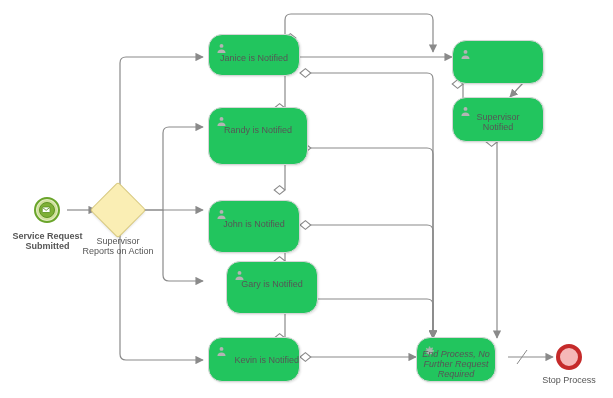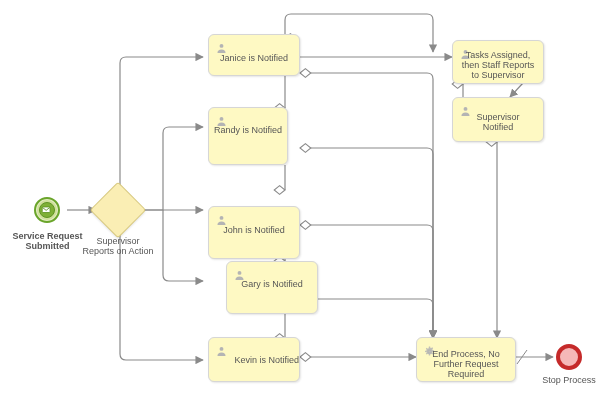--- a/index.html
+++ b/index.html
@@ -22,23 +22,23 @@
     position: absolute;
     left: 0;
     top: 0;
     width: 613px;
     height: 398px;
   }
   
   .task {
     position: absolute;
     box-sizing: border-box;
-    background: #fef9c3;
+    background: #22c55e;
     border: 1px solid #d6d6d6;
-    border-radius: 6px;
+    border-radius: 14px;
     box-shadow: 1px 1px 2px rgba(0,0,0,0.10);
     z-index: 5;
   }
   .task-label {
     position: absolute;
     left: 0;
     right: 0;
     text-align: center;
     color: #565656;
     font-size: 9px;
@@ -202,31 +202,31 @@
   <div class="task" style="left:208px; top:34px; width:92px; height:42px;">
     <span class="task-icon">
       <svg viewBox="0 0 12 12" width="11" height="11">
         <circle cx="6" cy="3.2" r="2.1" fill="#b4b4b4"></circle>
         <path d="M 1.6 11 a 4.4 4 0 0 1 8.8 0 z" fill="#b4b4b4"></path>
       </svg>
     </span>
     <div class="task-label" style="top:18px;">Janice is Notified</div>
   </div>
 
-  <div class="task" style="left:208px; top:107px; width:80px; height:58px;">
+  <div class="task" style="left:208px; top:107px; width:100px; height:58px;">
     <span class="task-icon">
       <svg viewBox="0 0 12 12" width="11" height="11">
         <circle cx="6" cy="3.2" r="2.1" fill="#b4b4b4"></circle>
         <path d="M 1.6 11 a 4.4 4 0 0 1 8.8 0 z" fill="#b4b4b4"></path>
       </svg>
     </span>
     <div class="task-label" style="top:17px;">Randy is Notified</div>
   </div>
 
-  <div class="task" style="left:208px; top:206px; width:92px; height:53px;">
+  <div class="task" style="left:208px; top:200px; width:92px; height:53px;">
     <span class="task-icon">
       <svg viewBox="0 0 12 12" width="11" height="11">
         <circle cx="6" cy="3.2" r="2.1" fill="#b4b4b4"></circle>
         <path d="M 1.6 11 a 4.4 4 0 0 1 8.8 0 z" fill="#b4b4b4"></path>
       </svg>
     </span>
     <div class="task-label" style="top:18px;">John is Notified</div>
   </div>
 
   <div class="task" style="left:208px; top:261px; width:92px; height:53px;margin-left:18px;">
@@ -249,41 +249,36 @@
     <div class="task-label" style="top:17px;text-align:right;">Kevin is Notified</div>
   </div>
 
   <div class="task" style="left:452px; top:40px; width:92px; height:44px;">
     <span class="task-icon">
       <svg viewBox="0 0 12 12" width="11" height="11">
         <circle cx="6" cy="3.2" r="2.1" fill="#b4b4b4"></circle>
         <path d="M 1.6 11 a 4.4 4 0 0 1 8.8 0 z" fill="#b4b4b4"></path>
       </svg>
     </span>
-    <div class="task-label" style="top:9px;">
-      <div>Tasks Assigned,</div>
-      <div>then Staff Reports</div>
-      <div>to Supervisor</div>
-    </div>
   </div>
 
   <div class="task" style="left:452px; top:97px; width:92px; height:45px;">
     <span class="task-icon">
       <svg viewBox="0 0 12 12" width="11" height="11">
         <circle cx="6" cy="3.2" r="2.1" fill="#b4b4b4"></circle>
         <path d="M 1.6 11 a 4.4 4 0 0 1 8.8 0 z" fill="#b4b4b4"></path>
       </svg>
     </span>
     <div class="task-label" style="top:14px;">
       <div>Supervisor</div>
       <div>Notified</div>
     </div>
   </div>
 
-  <div class="task" style="left:416px; top:337px; width:100px; height:45px;">
+  <div class="task" style="left:416px; top:337px; width:80px; height:45px;font-style:italic;">
     <span class="task-icon">
       <svg viewBox="0 0 12 12" width="11" height="11">
         <path fill="#b4b4b4" d="M6 3.6a2.4 2.4 0 1 0 0 4.8 2.4 2.4 0 0 0 0-4.8zm0 3.6a1.2 1.2 0 1 1 0-2.4 1.2 1.2 0 0 1 0 2.4z"></path>
         <path fill="#b4b4b4" d="M5.3 0.5h1.4l0.2 1.4 1 0.4 1.1-0.9 1 1-0.9 1.1 0.4 1 1.4 0.2v1.4l-1.4 0.2-0.4 1 0.9 1.1-1 1-1.1-0.9-1 0.4-0.2 1.4H5.3l-0.2-1.4-1-0.4-1.1 0.9-1-1 0.9-1.1-0.4-1L1.1 6.7V5.3l1.4-0.2 0.4-1L2 3l1-1 1.1 0.9 1-0.4z" opacity="0.85"></path>
       </svg>
     </span>
     <div class="task-label" style="top:11px;">
       <div>End Process, No</div>
       <div>Further Request</div>
       <div>Required</div>

